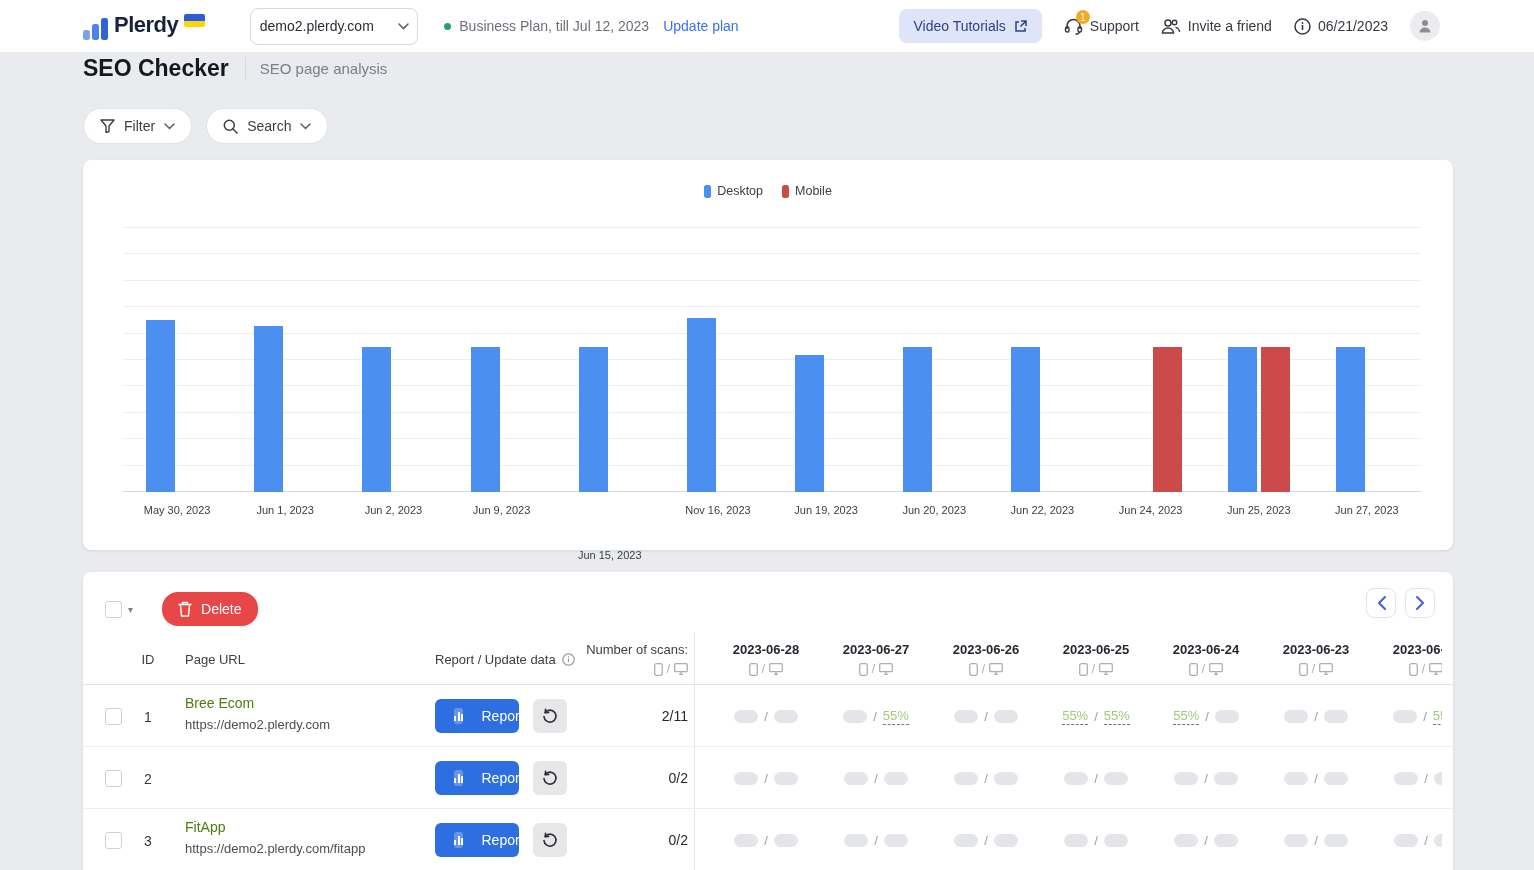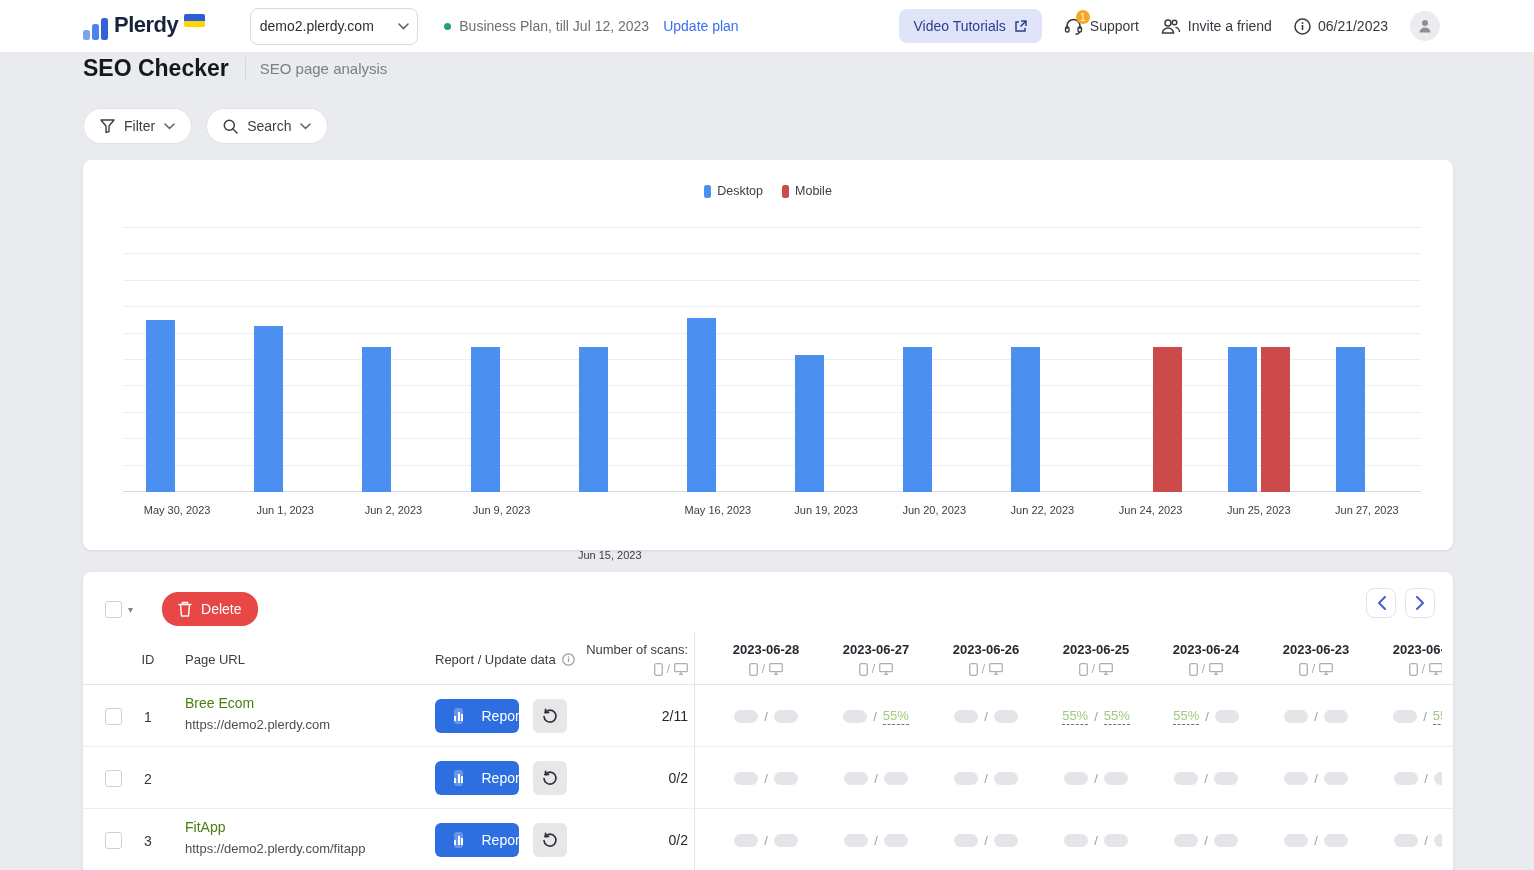--- a/index.html
+++ b/index.html
@@ -284,21 +284,21 @@
         <div class="bar" style="height: 55%; background: rgb(75, 143, 240);"></div>
         <div class="bar" style="height: 0%;"></div>
       </div>
     </div>
   <div class="x-labels" id="chartLabels">
       <div class="x-label" style="left: 0%; width: 8.33333%;">May 30, 2023</div>
       <div class="x-label" style="left: 8.33333%; width: 8.33333%;">Jun 1, 2023</div>
       <div class="x-label" style="left: 16.6667%; width: 8.33333%;">Jun 2, 2023</div>
       <div class="x-label" style="left: 25%; width: 8.33333%;">Jun 9, 2023</div>
       <div class="x-label" style="left: 33.3333%; width: 8.33333%; margin-top: 45px;">Jun 15, 2023</div>
-      <div class="x-label" style="left: 41.6667%; width: 8.33333%;">May 16, 2023</div>
+      <div class="x-label" style="left: 41.6667%; width: 8.33333%;">Nov 16, 2023</div>
       <div class="x-label" style="left: 50%; width: 8.33333%;">Jun 19, 2023</div>
       <div class="x-label" style="left: 58.3333%; width: 8.33333%;">Jun 20, 2023</div>
       <div class="x-label" style="left: 66.6667%; width: 8.33333%;">Jun 22, 2023</div>
       <div class="x-label" style="left: 75%; width: 8.33333%;">Jun 24, 2023</div>
       <div class="x-label" style="left: 83.3333%; width: 8.33333%;">Jun 25, 2023</div>
       <div class="x-label" style="left: 91.6667%; width: 8.33333%;">Jun 27, 2023</div>
     </div>
 </div>
 
 <div class="card table-card">

